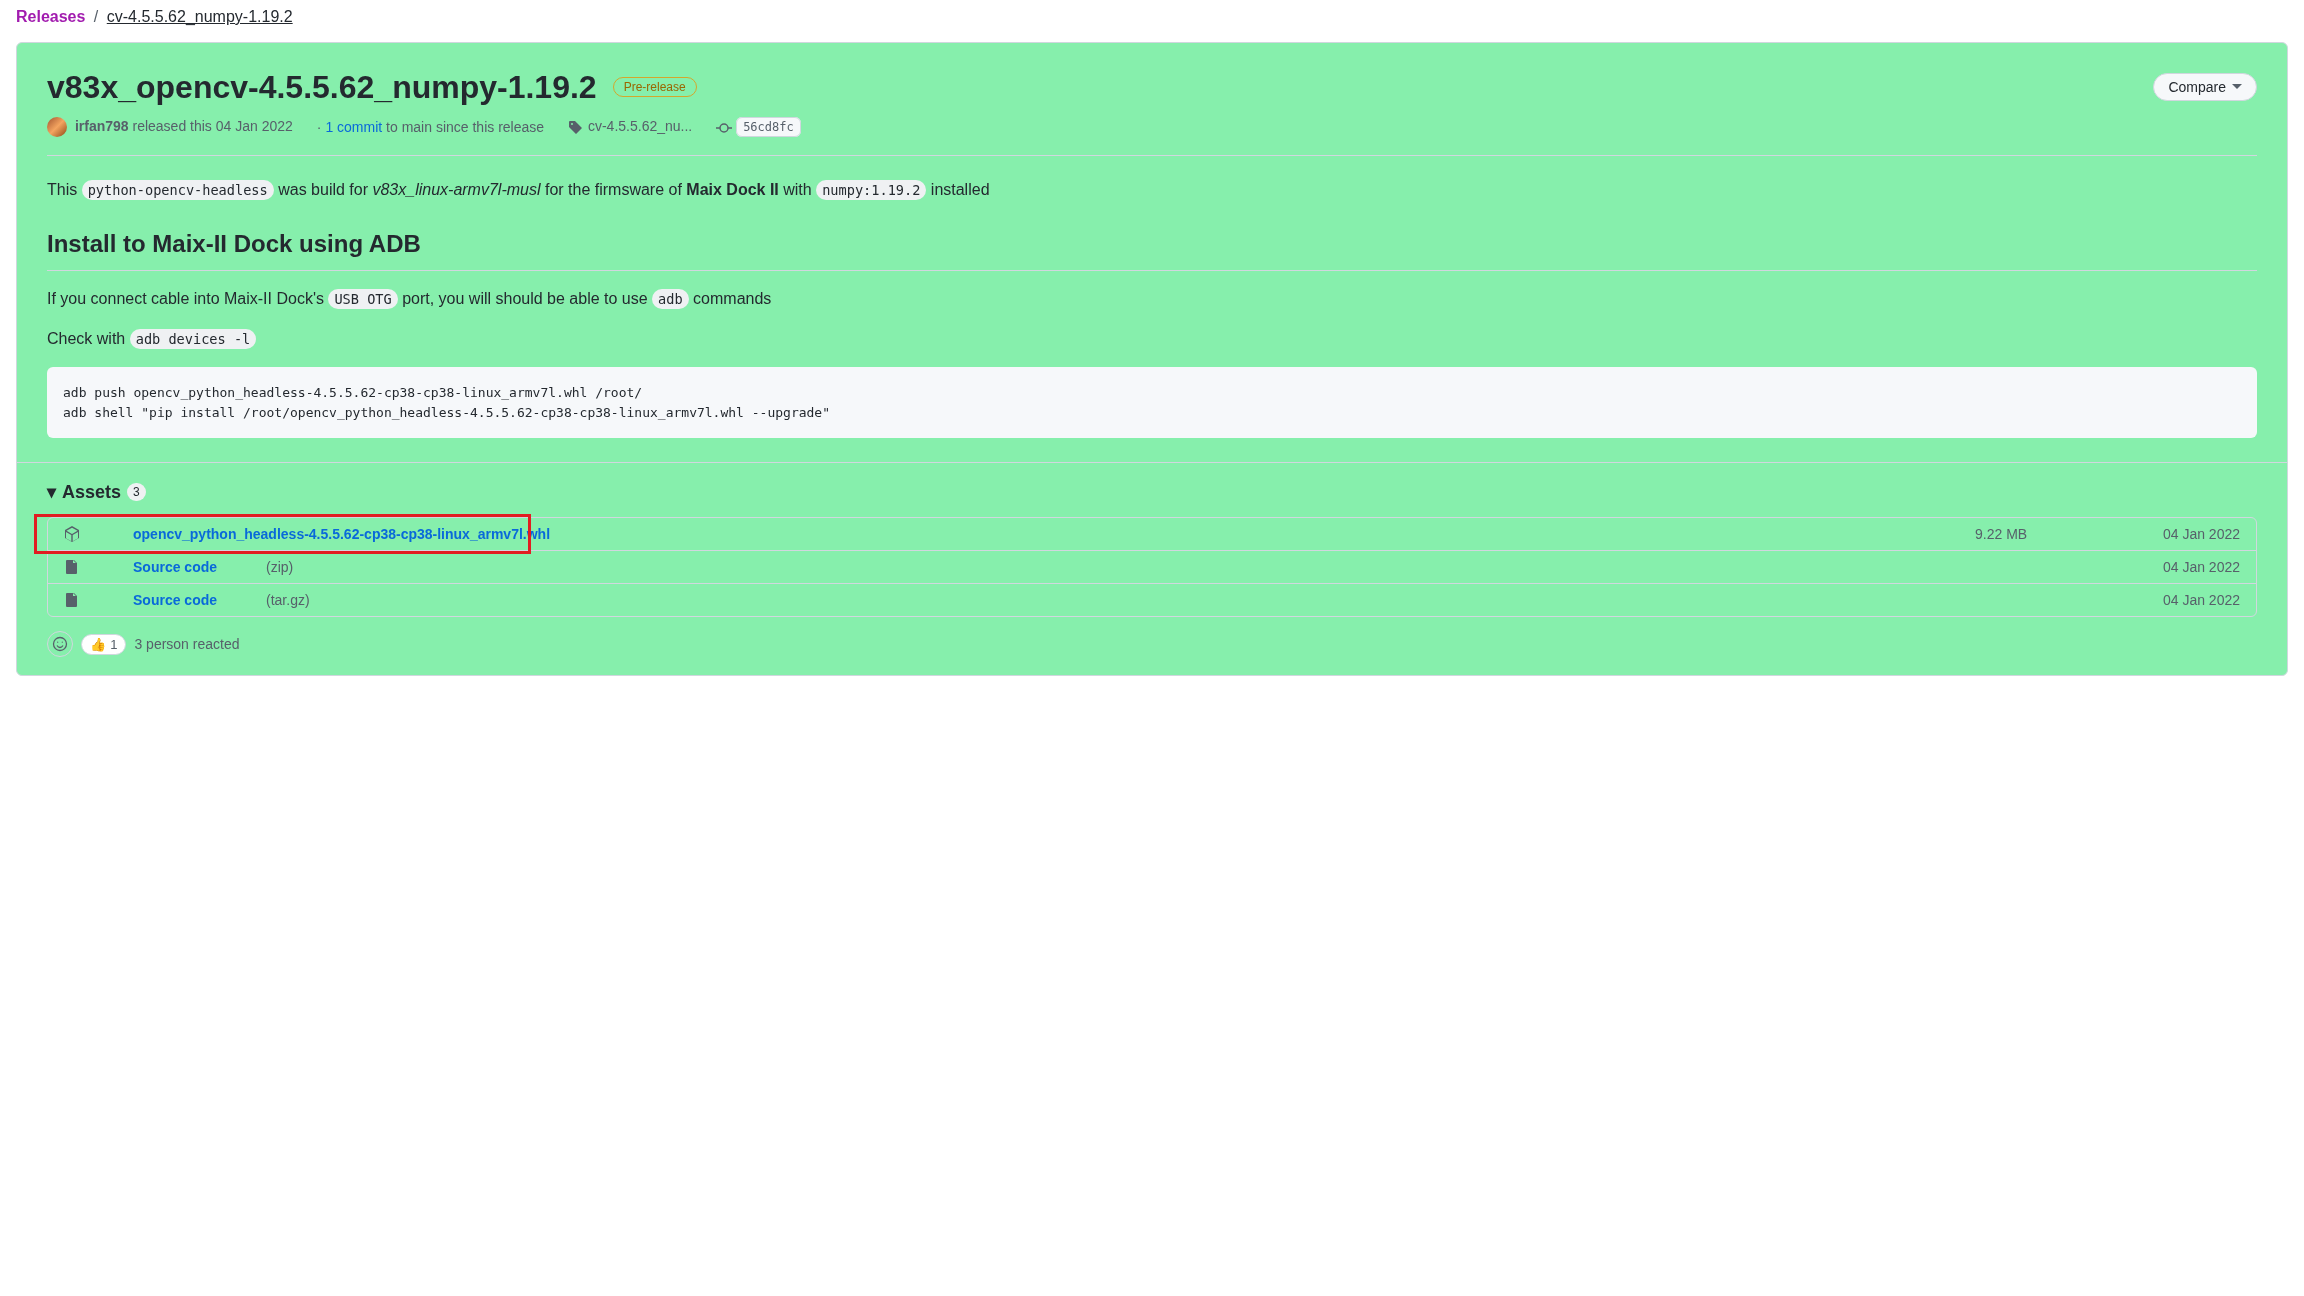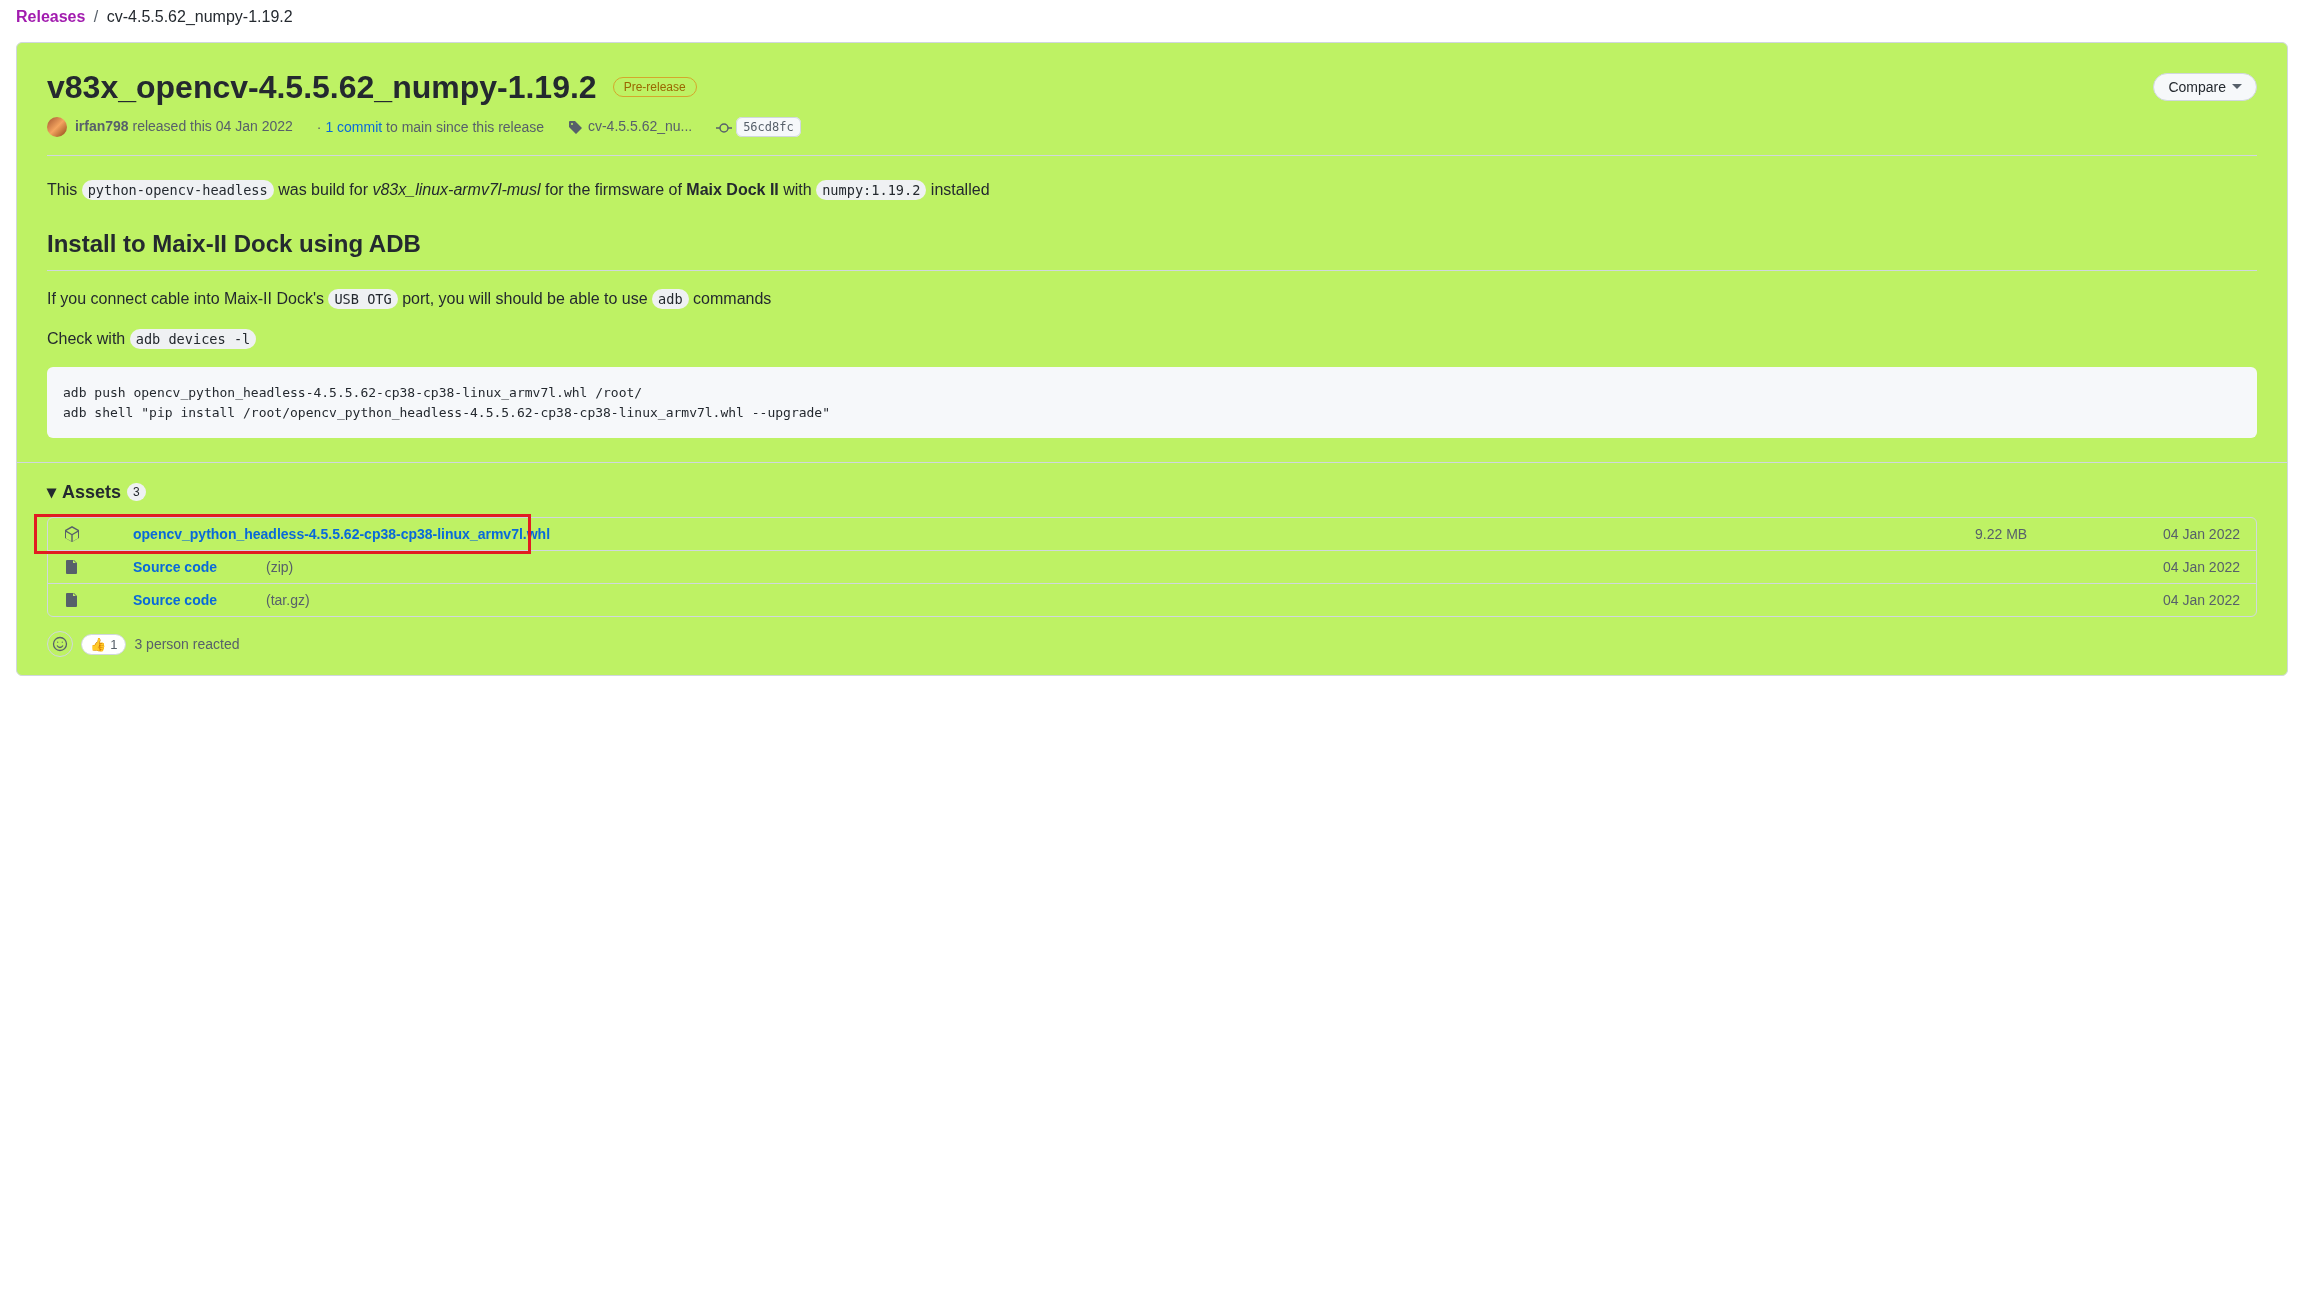--- a/index.html
+++ b/index.html
@@ -10,27 +10,27 @@
     background: #fff;
     padding: 0 16px;
   }
   a { text-decoration: none; }
   .breadcrumb {
     padding: 8px 0 16px 0;
     font-size: 16px;
   }
   .breadcrumb a { color: #a21caf; font-weight: bold; }
   .breadcrumb .sep { color: #57606a; padding: 0 4px; }
-  .breadcrumb .current { color: #24292f; }
+  .breadcrumb .current { color: #24292f; text-decoration: underline; }
 
   .release-box {
     border: 1px solid #d0d7de;
     border-radius: 6px;
     overflow: hidden;
-    background: #bef264;
+    background: #86efac;
   }
   .release-body {
     padding: 24px 30px;
   }
   .title-row {
     display: flex;
     align-items: center;
     gap: 16px;
   }
   .release-title {

